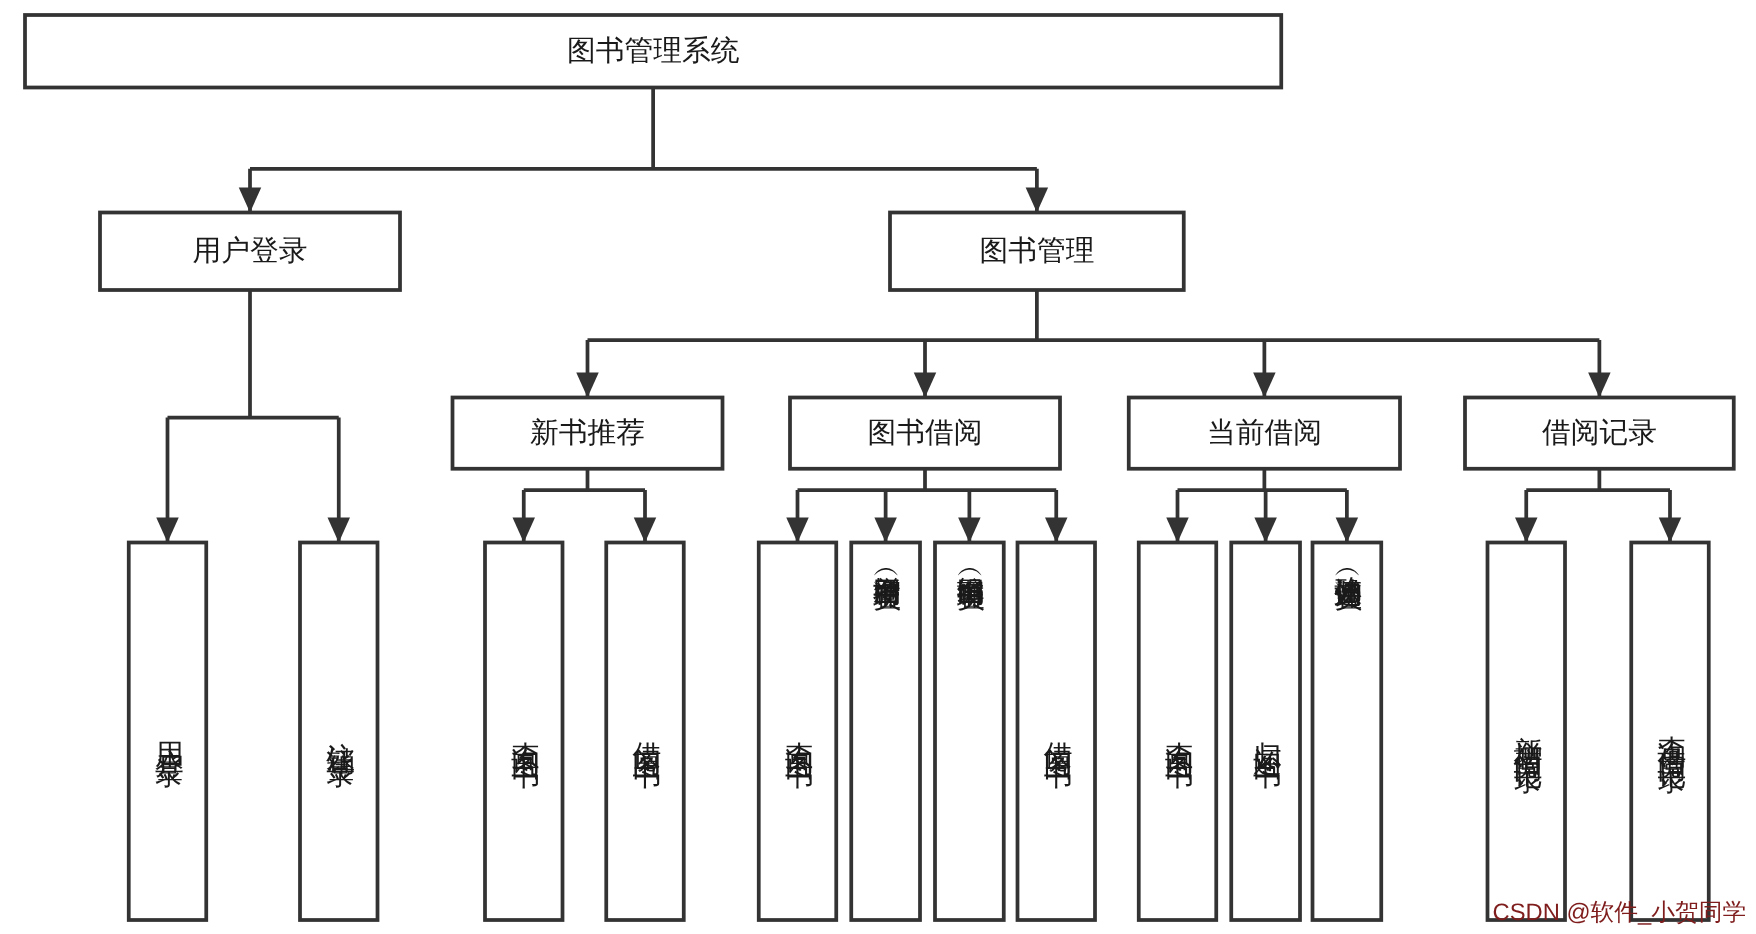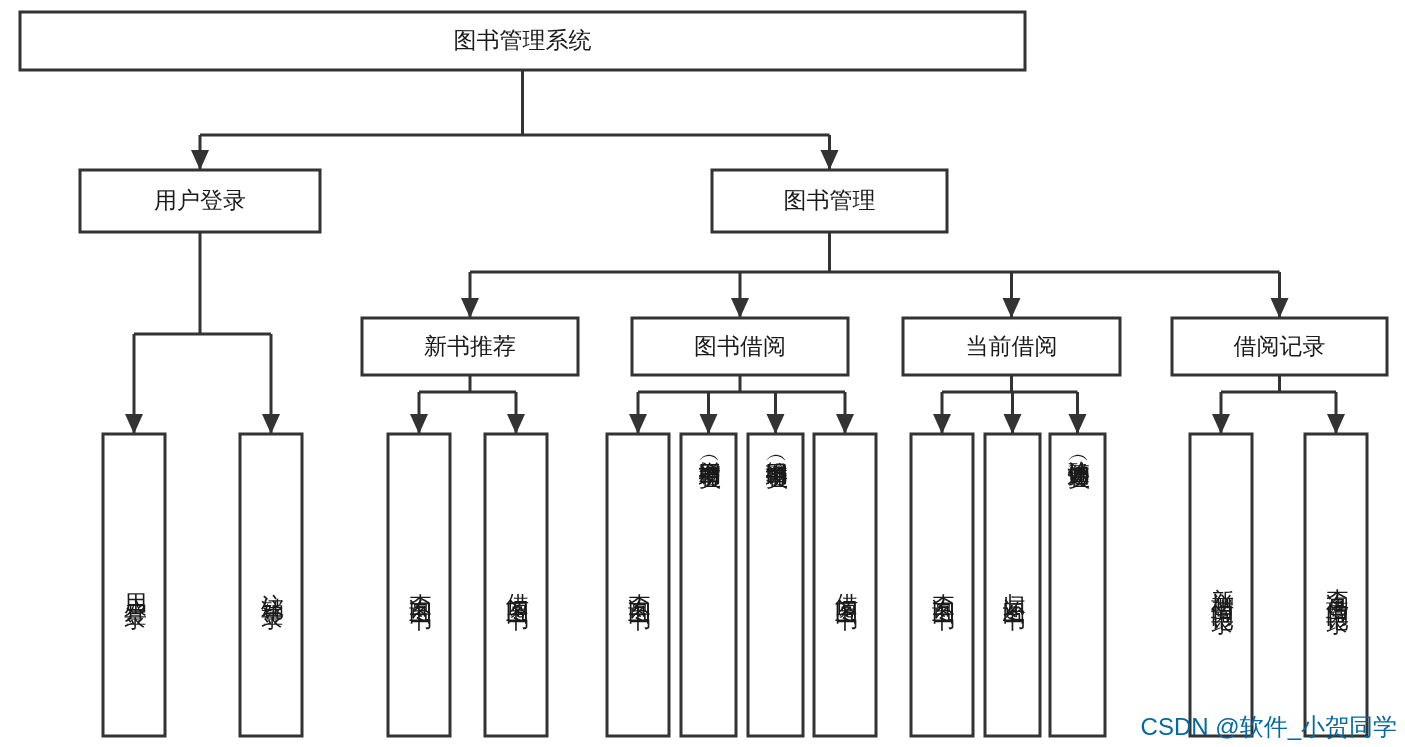--- a/index.html
+++ b/index.html
@@ -57,22 +57,22 @@
   }
   .arrow-head {
     fill: #333333;
     stroke: none;
   }
   .watermark {
     position: absolute;
     right: 8px;
     bottom: 4px;
     font-family: "Liberation Sans", "DejaVu Sans", sans-serif;
-    font-size: 24px;
-    color: #0369a1;
+    font-size: 19px;
+    color: #7f1d1d;
     white-space: nowrap;
     pointer-events: none;
   }
 </style>
 </head>
 <body>
 
 <div id="diagram-root">
 
   <svg class="diagram-canvas" viewBox="0 0 1405 747">

